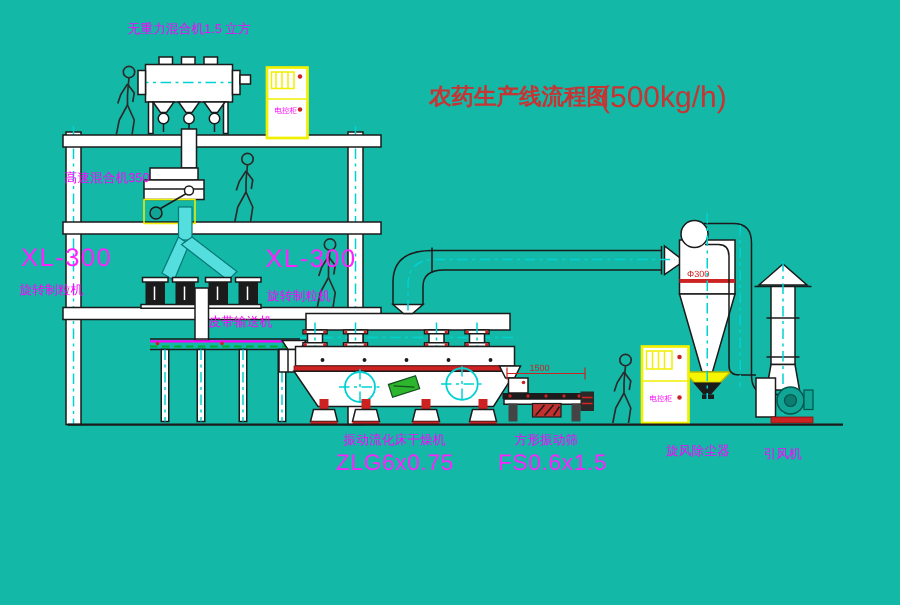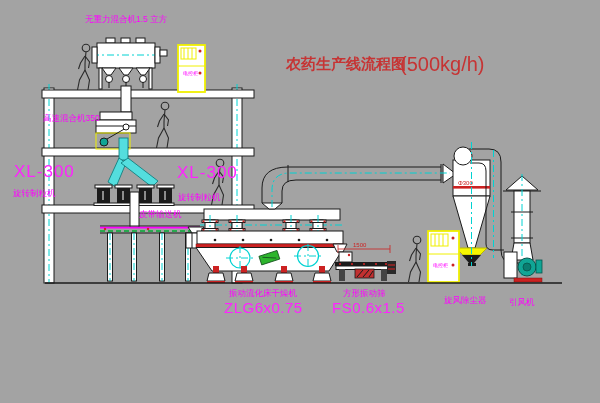--- a/index.html
+++ b/index.html
@@ -1,16 +1,16 @@
 <!DOCTYPE html>
 <html><head>
 <meta charset="utf-8">
 <style>
   html,body{margin:0;padding:0;background:#ffffff;}
-  #stage{position:relative;width:600px;height:403px;background:#a3a3a3;overflow:hidden;
+  #stage{position:relative;width:600px;height:403px;background:#14b8a6;overflow:hidden;
          font-family:"Liberation Sans", sans-serif;}
   svg{position:absolute;left:0;top:0;}
   text{font-family:"Liberation Sans", sans-serif;}
   .cjk-small{font-size:8.5px;fill:#ff00ff;}
   .model{font-size:15px;fill:#ff22ff;letter-spacing:0.5px;}
   .model-big{font-size:17px;fill:#ff22ff;letter-spacing:1px;}
   .redtiny{font-size:6px;fill:#cc2222;}
   .cabtxt{font-size:5px;fill:#ff00ff;}
   .titlecn{font-size:15px;font-weight:bold;fill:#c63434;}
   .titlecap{font-size:20px;fill:#c63434;}

